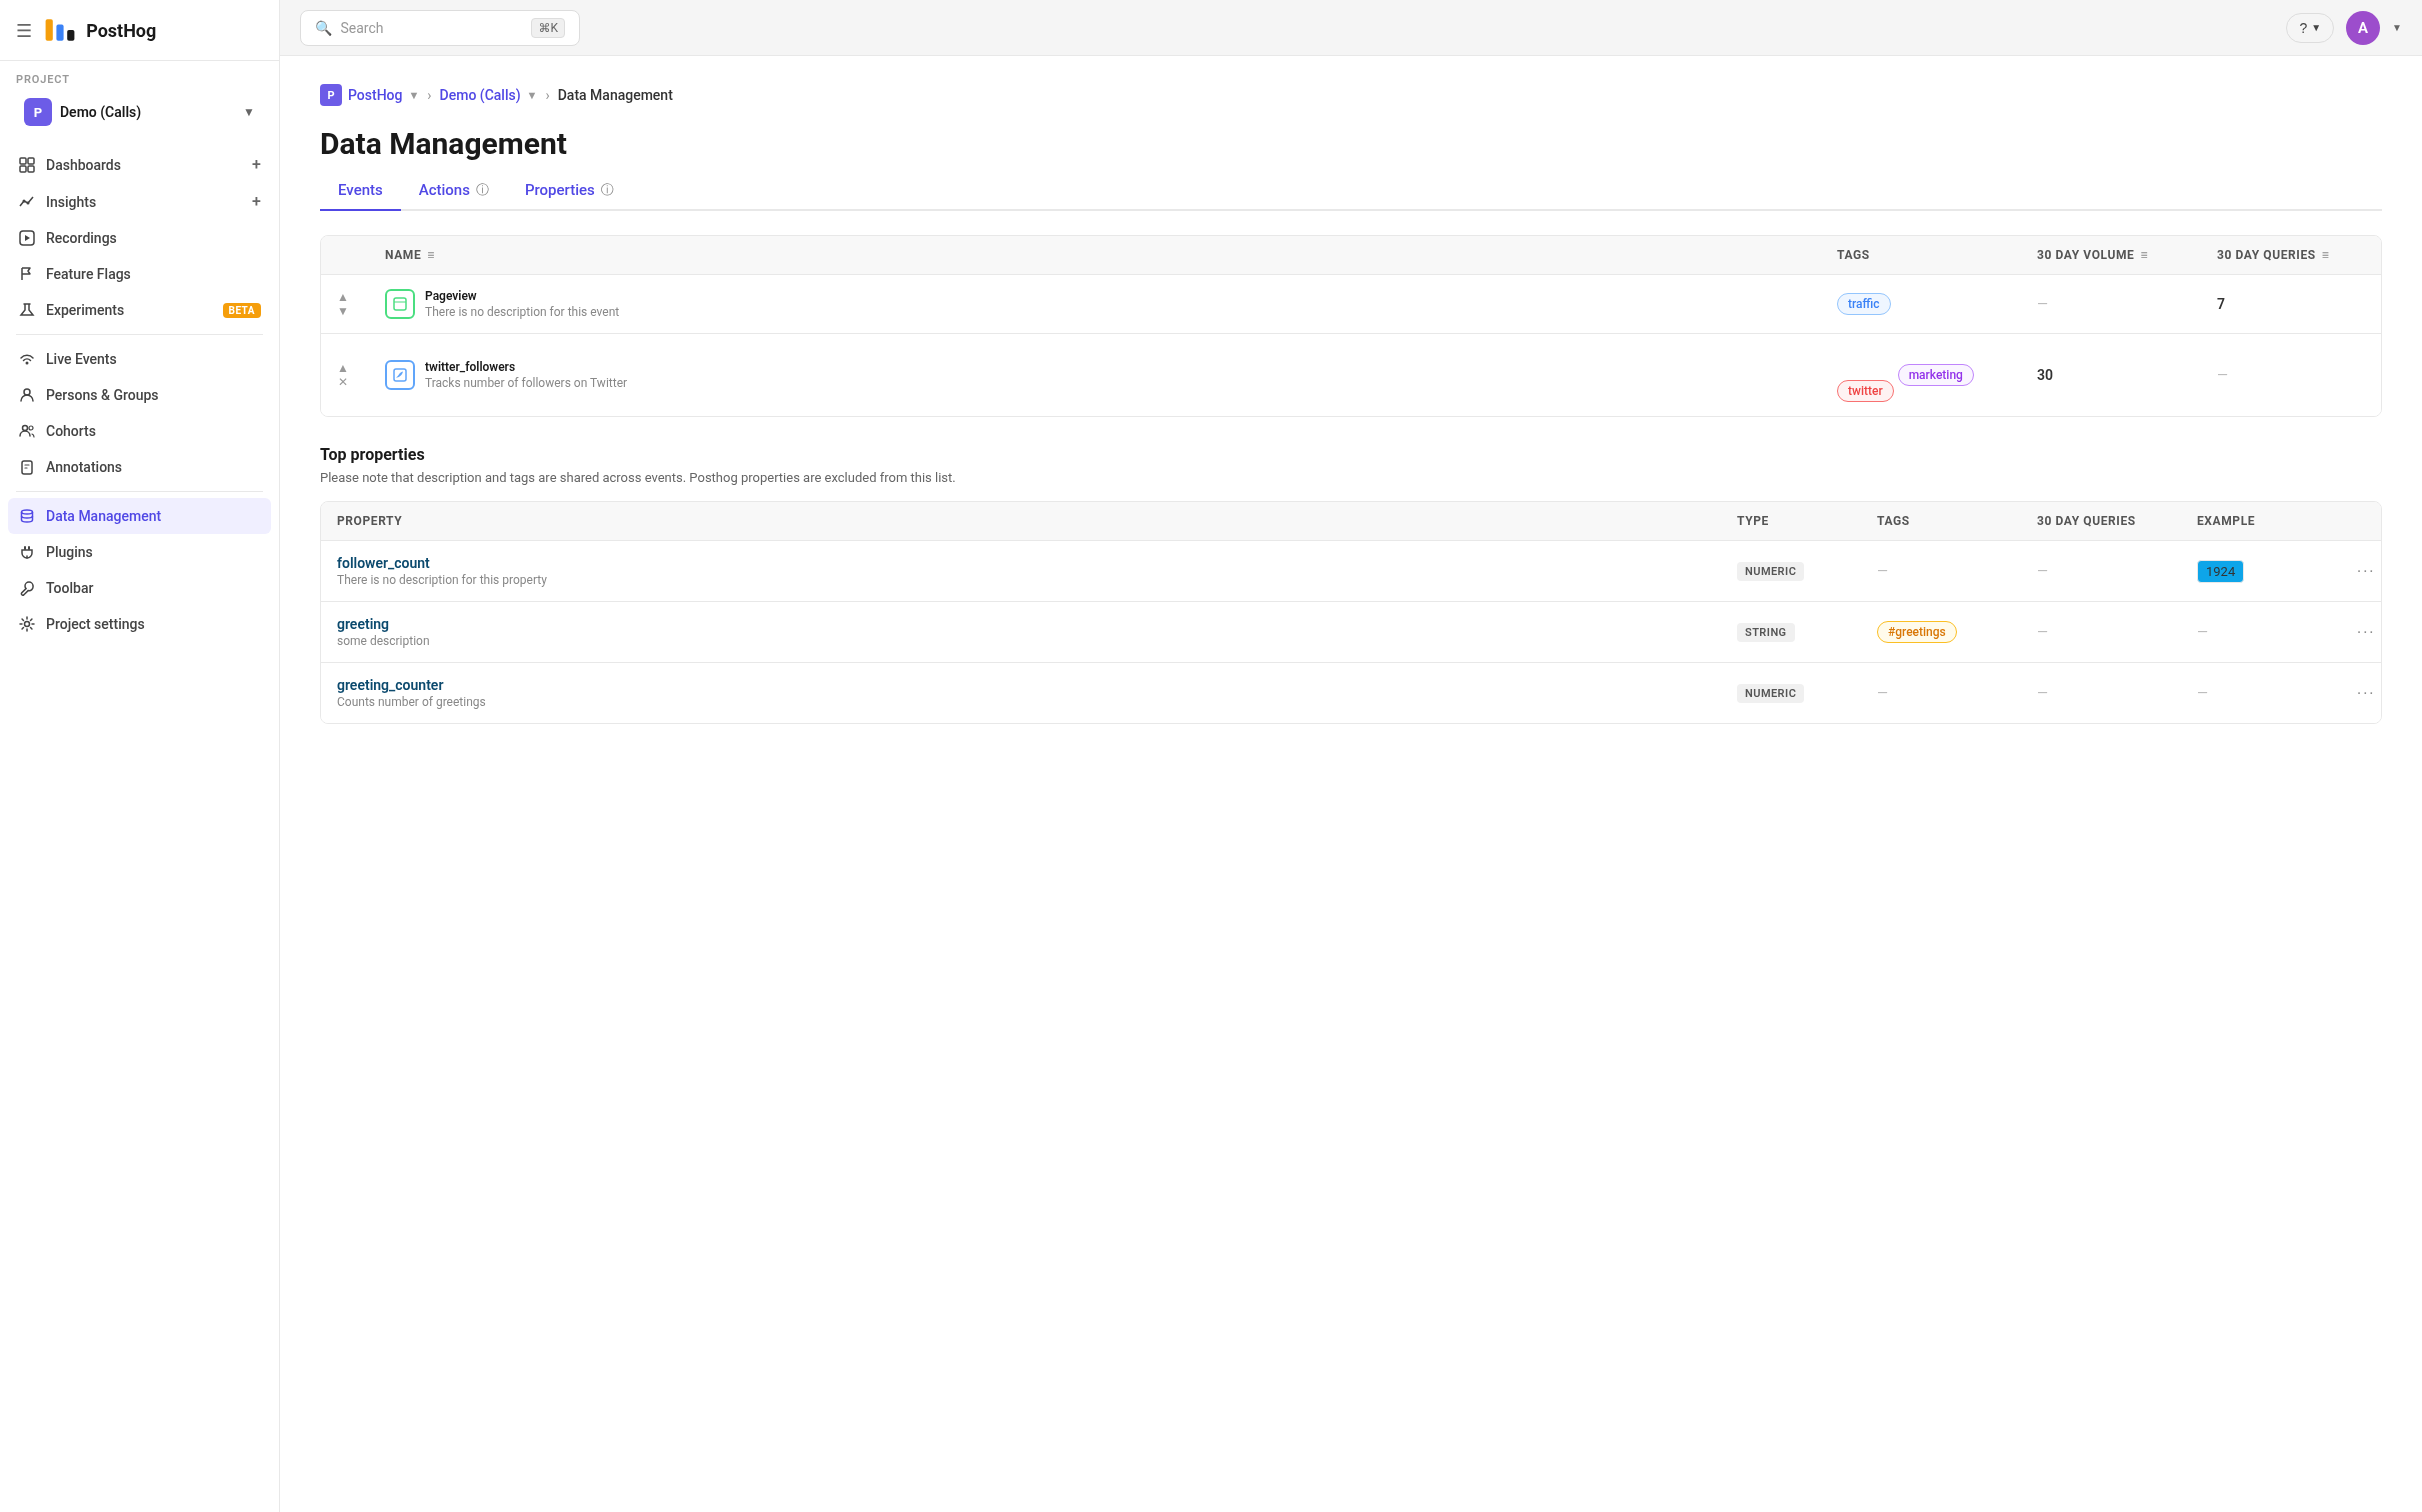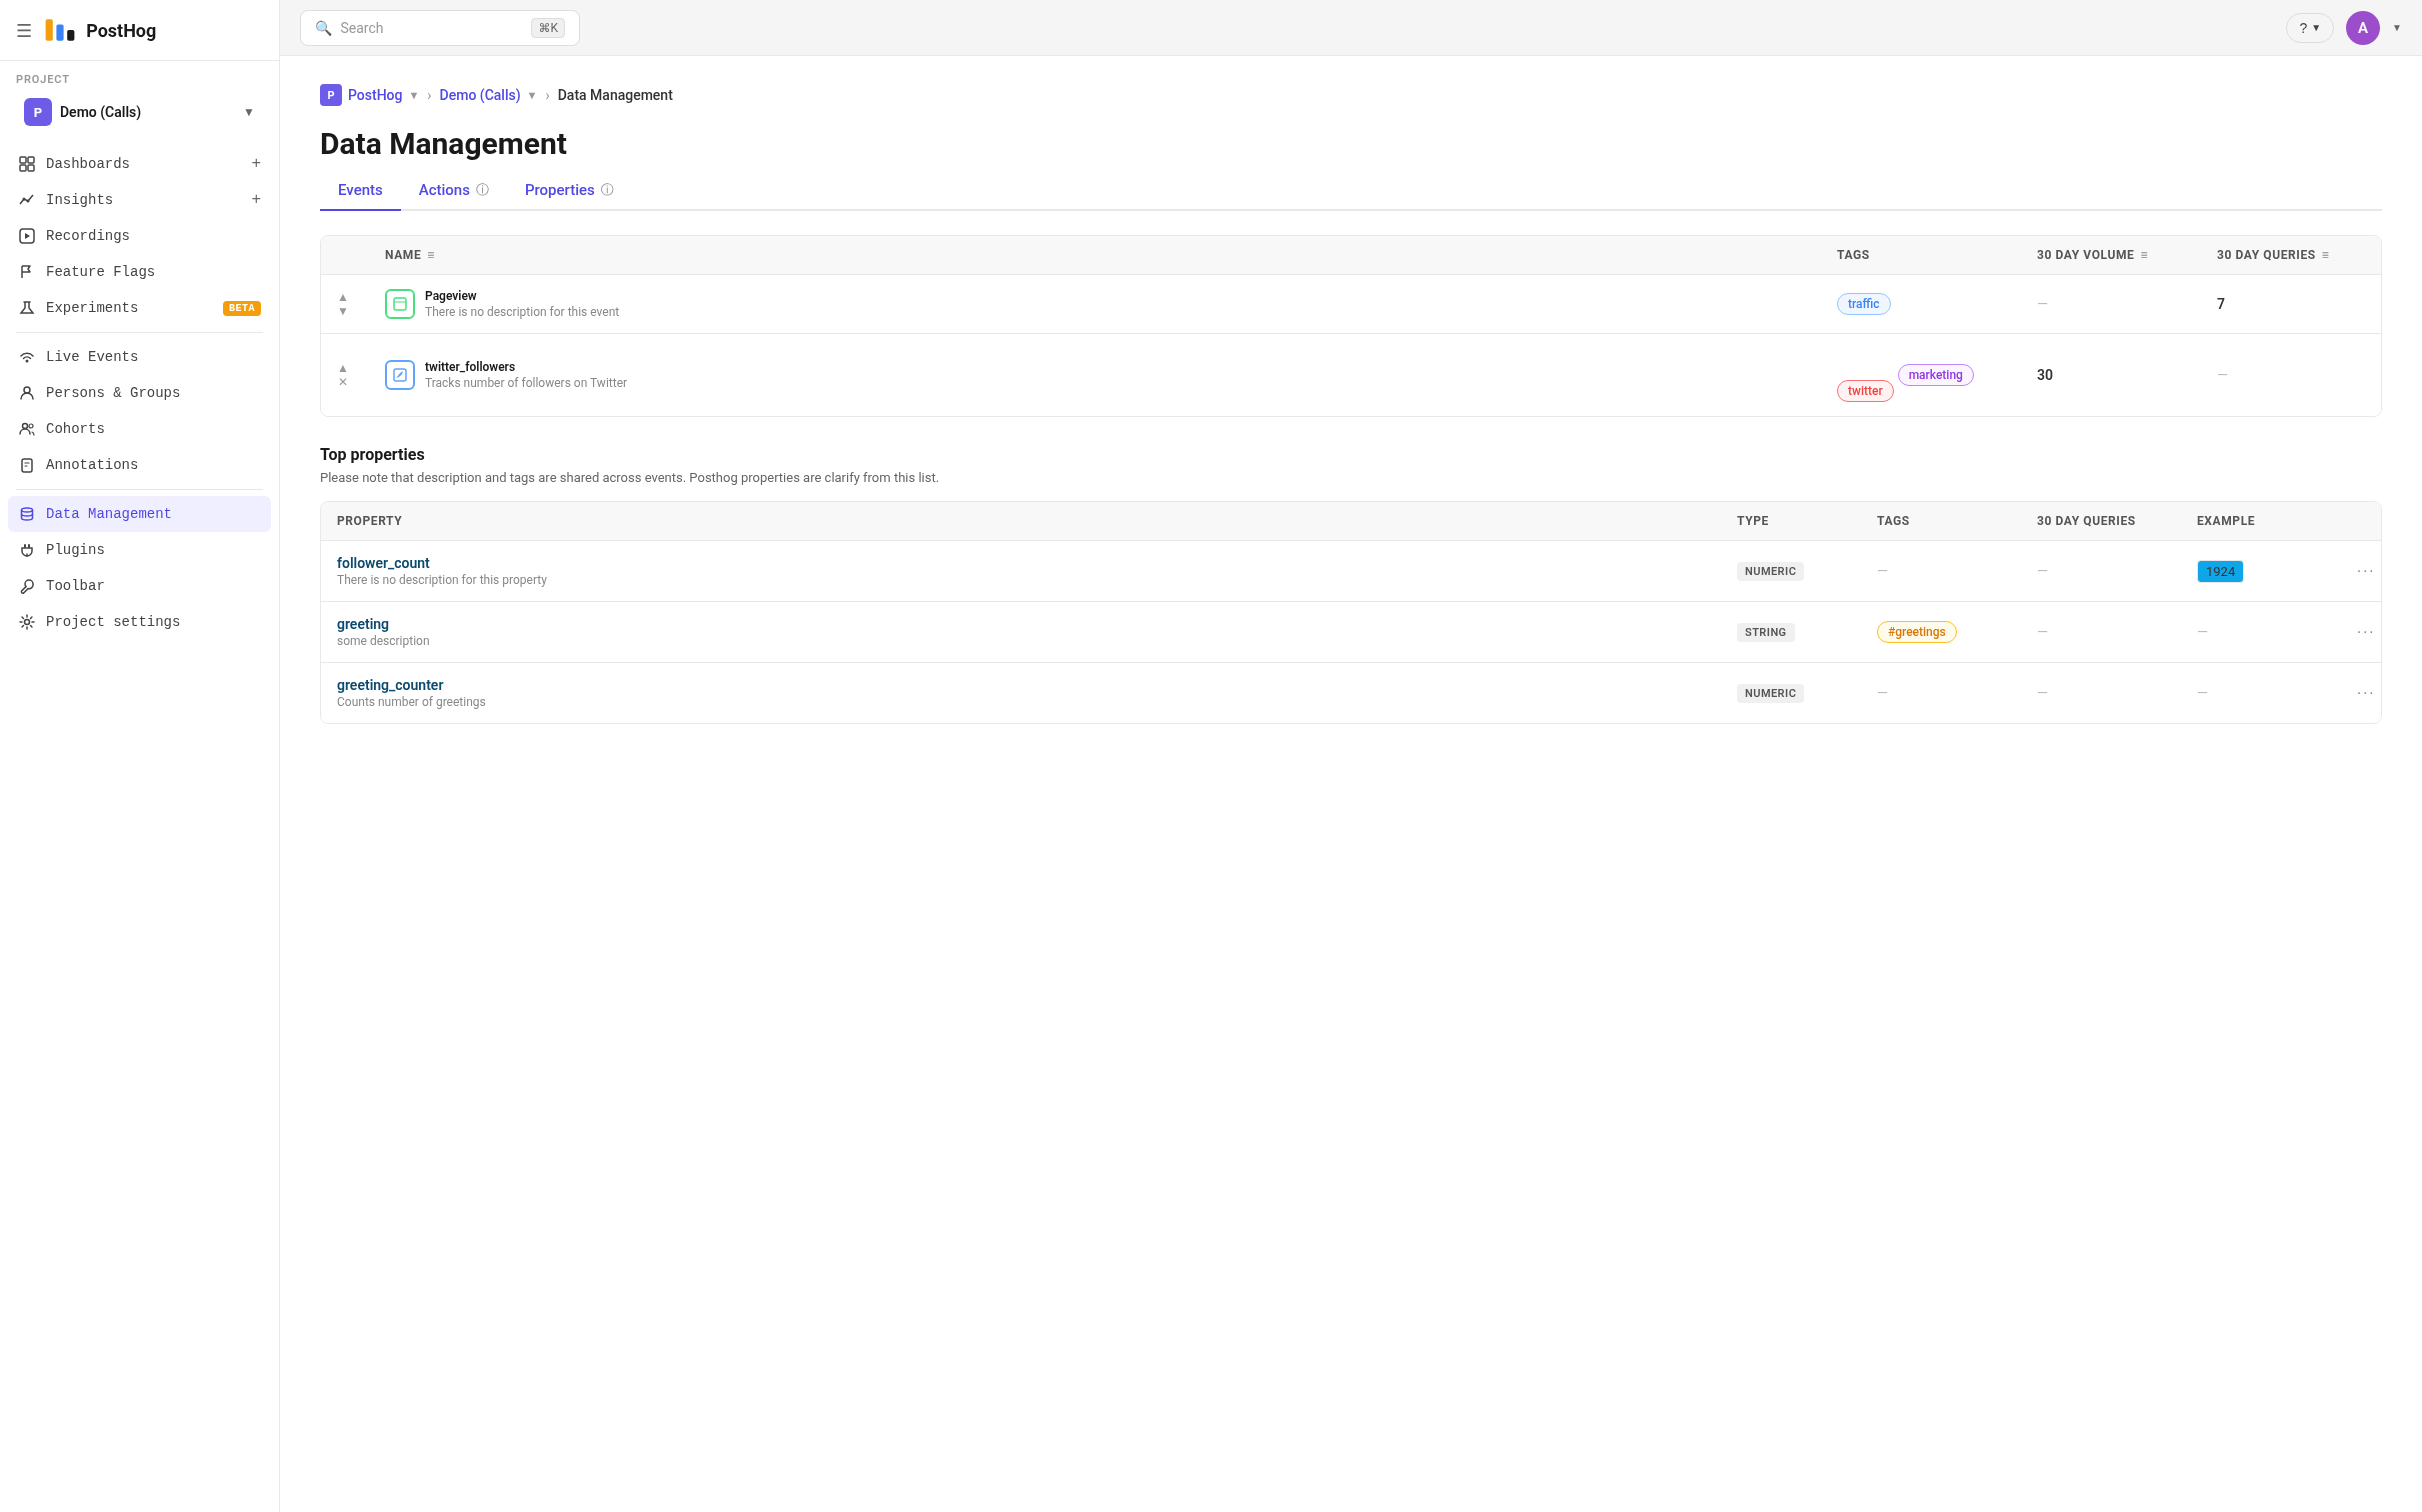--- a/index.html
+++ b/index.html
@@ -75,21 +75,21 @@
       font-weight: 700;
     }
     .project-name {
       font-size: 14px;
       font-weight: 600;
       color: #1a1a1a;
       flex: 1;
     }
     .chevron-down { color: #666; font-size: 12px; }
 
-    .nav-section { padding: 8px 8px; font-family: Liberation Mono, monospace; }
+    .nav-section { padding: 8px 8px; }
     .nav-item {
       display: flex;
       align-items: center;
       gap: 10px;
       padding: 9px 10px;
       border-radius: 6px;
       cursor: pointer;
       color: #444;
       font-size: 14px;
       font-weight: 500;
@@ -664,21 +664,21 @@
           <span class="vol-value">30</span>
         </div>
         <div class="td">
           <span class="dash">—</span>
         </div>
       </div>
     </div>
 
     <div class="top-props-section">
       <div class="top-props-title">Top properties</div>
-      <div class="top-props-desc">Please note that description and tags are shared across events. Posthog properties are clarify from this list.</div>
+      <div class="top-props-desc">Please note that description and tags are shared across events. Posthog properties are excluded from this list.</div>
 
       <div class="props-table">
 
         <div class="props-header">
           <div class="th">PROPERTY</div>
           <div class="th">TYPE</div>
           <div class="th">TAGS</div>
           <div class="th">30 DAY QUERIES</div>
           <div class="th">EXAMPLE</div>
           <div class="th"></div>

